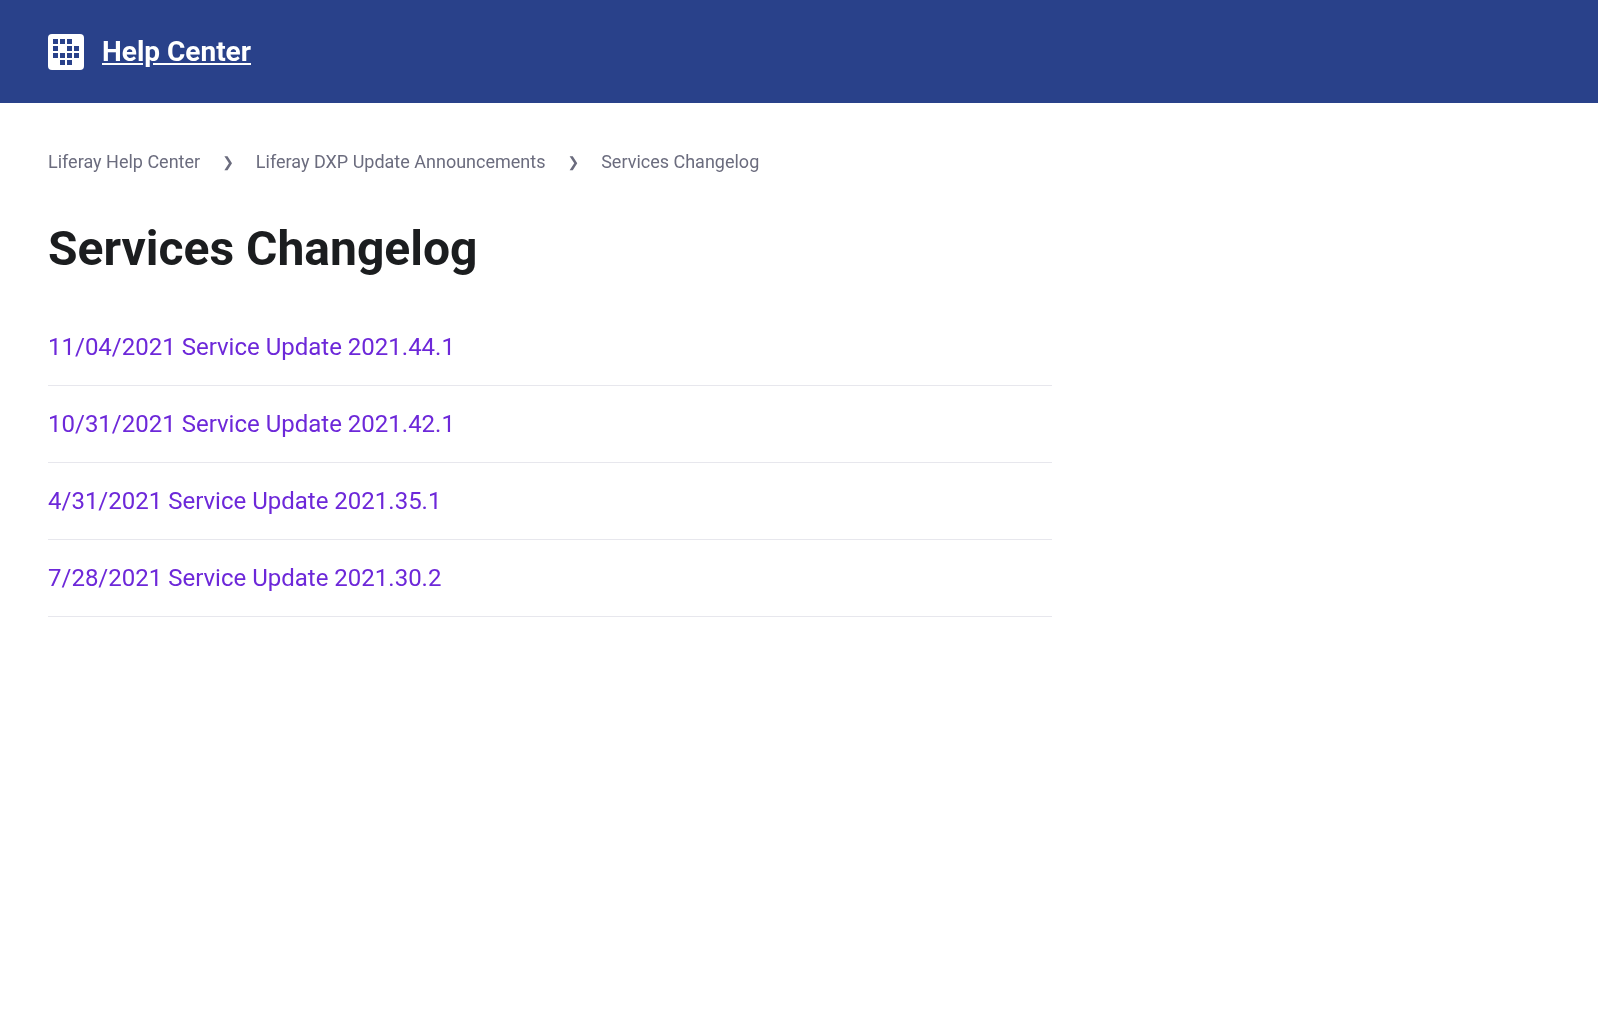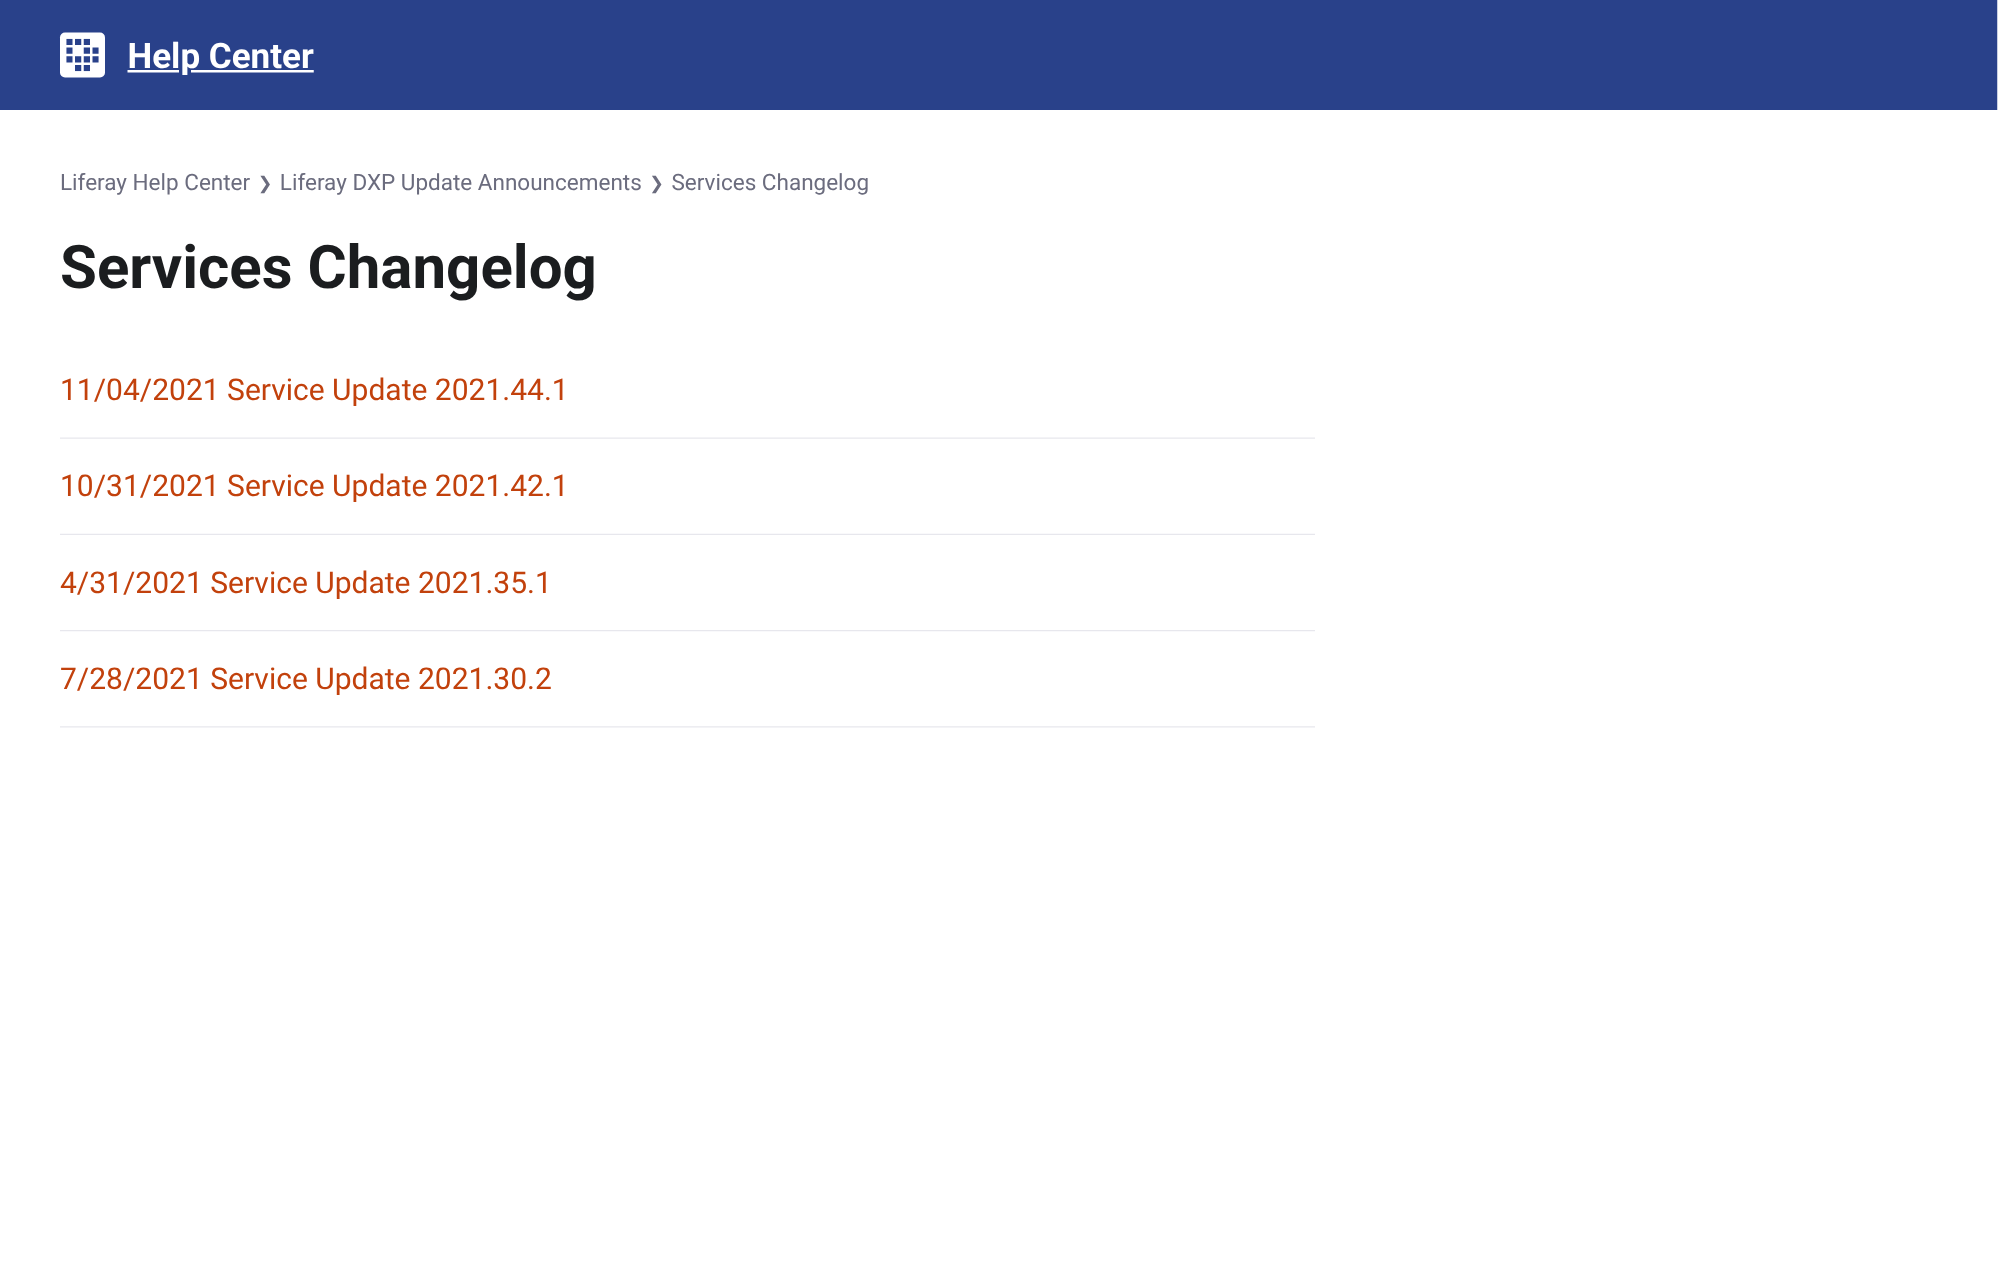--- a/index.html
+++ b/index.html
@@ -3,21 +3,21 @@
 <meta charset="utf-8">
 <style>
   * { margin: 0; padding: 0; box-sizing: border-box; }
   body {
     font-family: -apple-system, BlinkMacSystemFont, "Segoe UI", Roboto, "Helvetica Neue", Arial, sans-serif;
     background: #ffffff;
     color: #272833;
   }
   .header {
     background: #29418a;
-    height: 88px;
+    height: 103px;
     display: flex;
     align-items: center;
     padding: 0 48px;
   }
   .header-inner {
     display: flex;
     align-items: center;
     gap: 18px;
   }
   .logo-icon {
@@ -35,24 +35,24 @@
     font-size: 28px;
     font-weight: 700;
   }
   .content {
     padding: 48px;
     max-width: 1100px;
   }
   .breadcrumb {
     display: flex;
     align-items: center;
-    gap: 6px;
+    gap: 22px;
     font-size: 18px;
     color: #6b6c7e;
-    margin-bottom: 28px;
+    margin-bottom: 48px;
   }
   .breadcrumb a {
     color: #6b6c7e;
     text-decoration: none;
   }
   .breadcrumb-sep {
     color: #6b6c7e;
     font-size: 14px;
   }
   .page-title {
@@ -63,21 +63,21 @@
   }
   .article-list {
     list-style: none;
   }
   .article-item {
     padding: 24px 0;
     border-bottom: 1px solid #e7e7ed;
   }
   .article-item:first-child { padding-top: 0; }
   .article-link {
-    color: #c2410c;
+    color: #6d28d9;
     font-size: 24px;
     font-weight: 400;
     text-decoration: none;
   }
 </style>
 </head>
 <body>
 
 <header class="header">
   <div class="header-inner">

